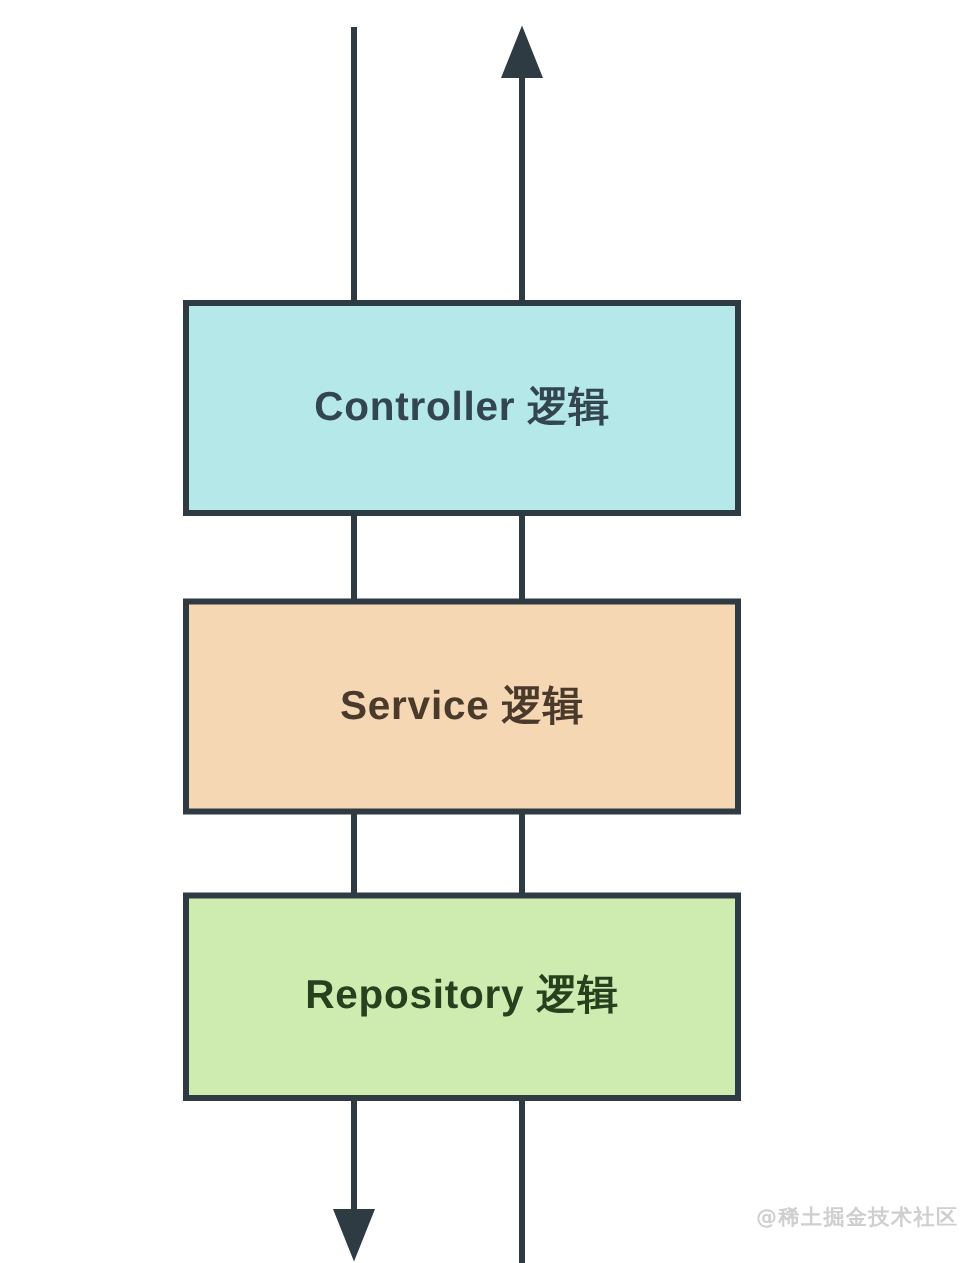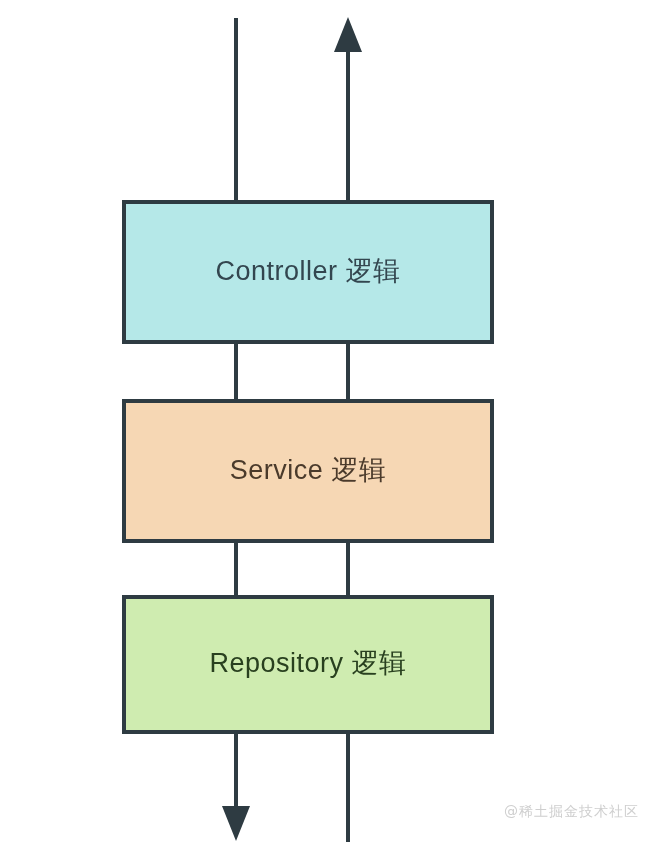--- a/index.html
+++ b/index.html
@@ -9,20 +9,21 @@
   }
   body {
     font-family: "Liberation Sans", "DejaVu Sans", sans-serif;
   }
   #stage {
     position: relative;
     width: 653px;
     height: 842px;
     background: #ffffff;
     overflow: hidden;
+    font-weight: bold;
   }
   #diagram-svg {
     position: absolute;
     left: 0;
     top: 0;
     width: 653px;
     height: 842px;
   }
   .layer-label {
     font-family: "Liberation Sans", "DejaVu Sans", sans-serif;

